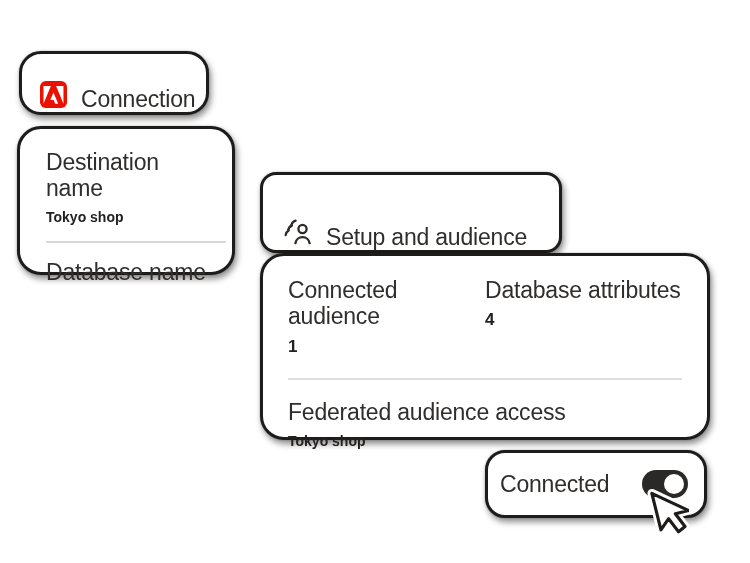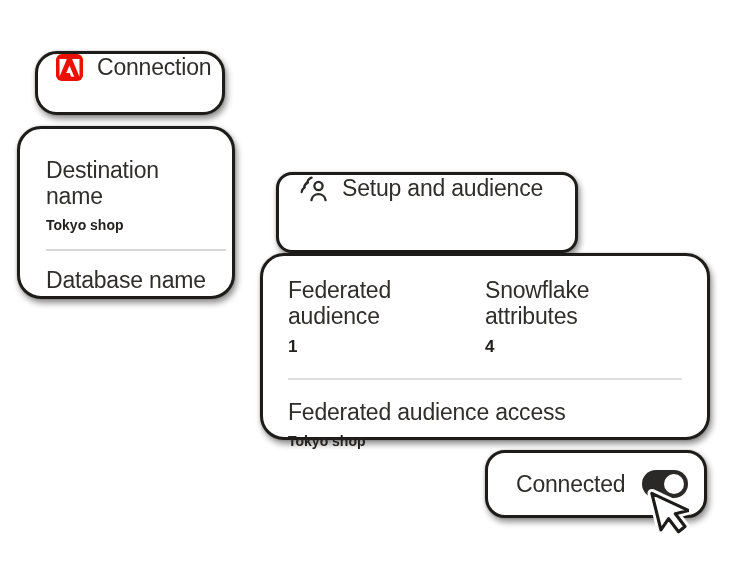--- a/index.html
+++ b/index.html
@@ -5,48 +5,48 @@
   html,body { margin:0; padding:0; }
   #canvas {
     position:relative; width:750px; height:563px; background:#ffffff;
     overflow:hidden; font-family:"Liberation Sans", sans-serif; color:#2e2c2a;
   }
   .card {
     position:absolute; background:#ffffff; box-sizing:border-box;
     border:3px solid #1d1c1b; border-radius:24px;
     box-shadow: 2px 4px 6px rgba(0,0,0,0.45), 0 0 2px rgba(0,0,0,0.25);
   }
-  .chip { display:flex; align-items:flex-start;margin-left:16px; }
+  .chip { display:flex; align-items:flex-end; }
   .label { font-size:23px; font-weight:400; color:#302e2c; letter-spacing:-0.2px; line-height:1.15; }
   .value { font-size:14px; font-weight:700; color:#232120; line-height:1.2; }
   .divider { height:2px; background:#d9d7d5; border:none; margin:0; }
 
   
   #connection-card { left:19px; top:51px; width:190px; height:64px; border-radius:22px; padding:0 18px; gap:14px; }
   #adobe-logo { width:27px; height:27px; flex:0 0 auto; }
 
   
-  #destination-card { left:17px; top:126px; width:218px; height:173px; padding:28px 14px 18px 26px; }
+  #destination-card { left:17px; top:126px; width:218px; height:149px; padding:20px 14px 18px 26px; }
   #destination-card .value { margin-top:7px; }
   #destination-card .divider { width:180px; margin:15px 0 16px -0px; }
 
   
   #setup-card { left:260px; top:172px; width:302px; height:81px; border-radius:16px; padding:0 20px; gap:13px; }
   #audience-icon { width:30px; height:28px; flex:0 0 auto; }
 
   
   #summary-card { left:260px; top:253px; width:450px; height:187px; padding:21px 25px 18px 25px; }
   #summary-card .stats { display:flex; }
   #summary-card .stat { width:203px; }
   #summary-card .stat .value { margin-top:7px; font-size:17px; }
   #summary-card .divider { margin:21px 0 19px 0; width:394px; background:#e0dedc; }
   #summary-card .access .value { margin-top:7px; }
 
   
-  #connected-card { left:485px; top:450px; width:222px; height:68px; border-radius:20px; padding:0 16px 0 28px; display:flex; align-items:center; justify-content:space-between; }
+  #connected-card { left:485px; top:450px; width:222px; height:68px; border-radius:20px; padding:0 16px 0 12px; display:flex; align-items:center; justify-content:space-between; }
   #connected-toggle { width:46px; height:28px; border-radius:14px; background:#2b2927; position:relative; flex:0 0 auto; cursor:pointer; }
   #connected-toggle .knob { position:absolute; top:4px; right:4px; width:20px; height:20px; border-radius:50%; background:#ffffff; }
 
   
   #cursor { position:absolute; left:647px; top:487px; width:42px; height:58px; pointer-events:none; }
 </style>
 </head>
 <body>
 
 <div id="canvas">
@@ -83,25 +83,25 @@
         <path d="M8.9 7.4 C6.7 8.4 5.4 10.1 5.2 12.4"></path>
         <path d="M5.6 12.6 C3.9 13.6 2.9 15.1 2.7 17"></path>
       </svg>
     </span>
     <span class="label">Setup and audience</span>
   </div>
 
   <div class="card" id="summary-card">
     <div class="stats">
       <div class="stat">
-        <div class="label">Federated audience</div>
+        <div class="label">Connected audience</div>
         <div class="value">1</div>
       </div>
       <div class="stat">
-        <div class="label">Snowflake attributes</div>
+        <div class="label">Database attributes</div>
         <div class="value">4</div>
       </div>
     </div>
     <hr class="divider">
     <div class="access">
       <div class="label">Federated audience access</div>
       <div class="value">Tokyo shop</div>
     </div>
   </div>
 

